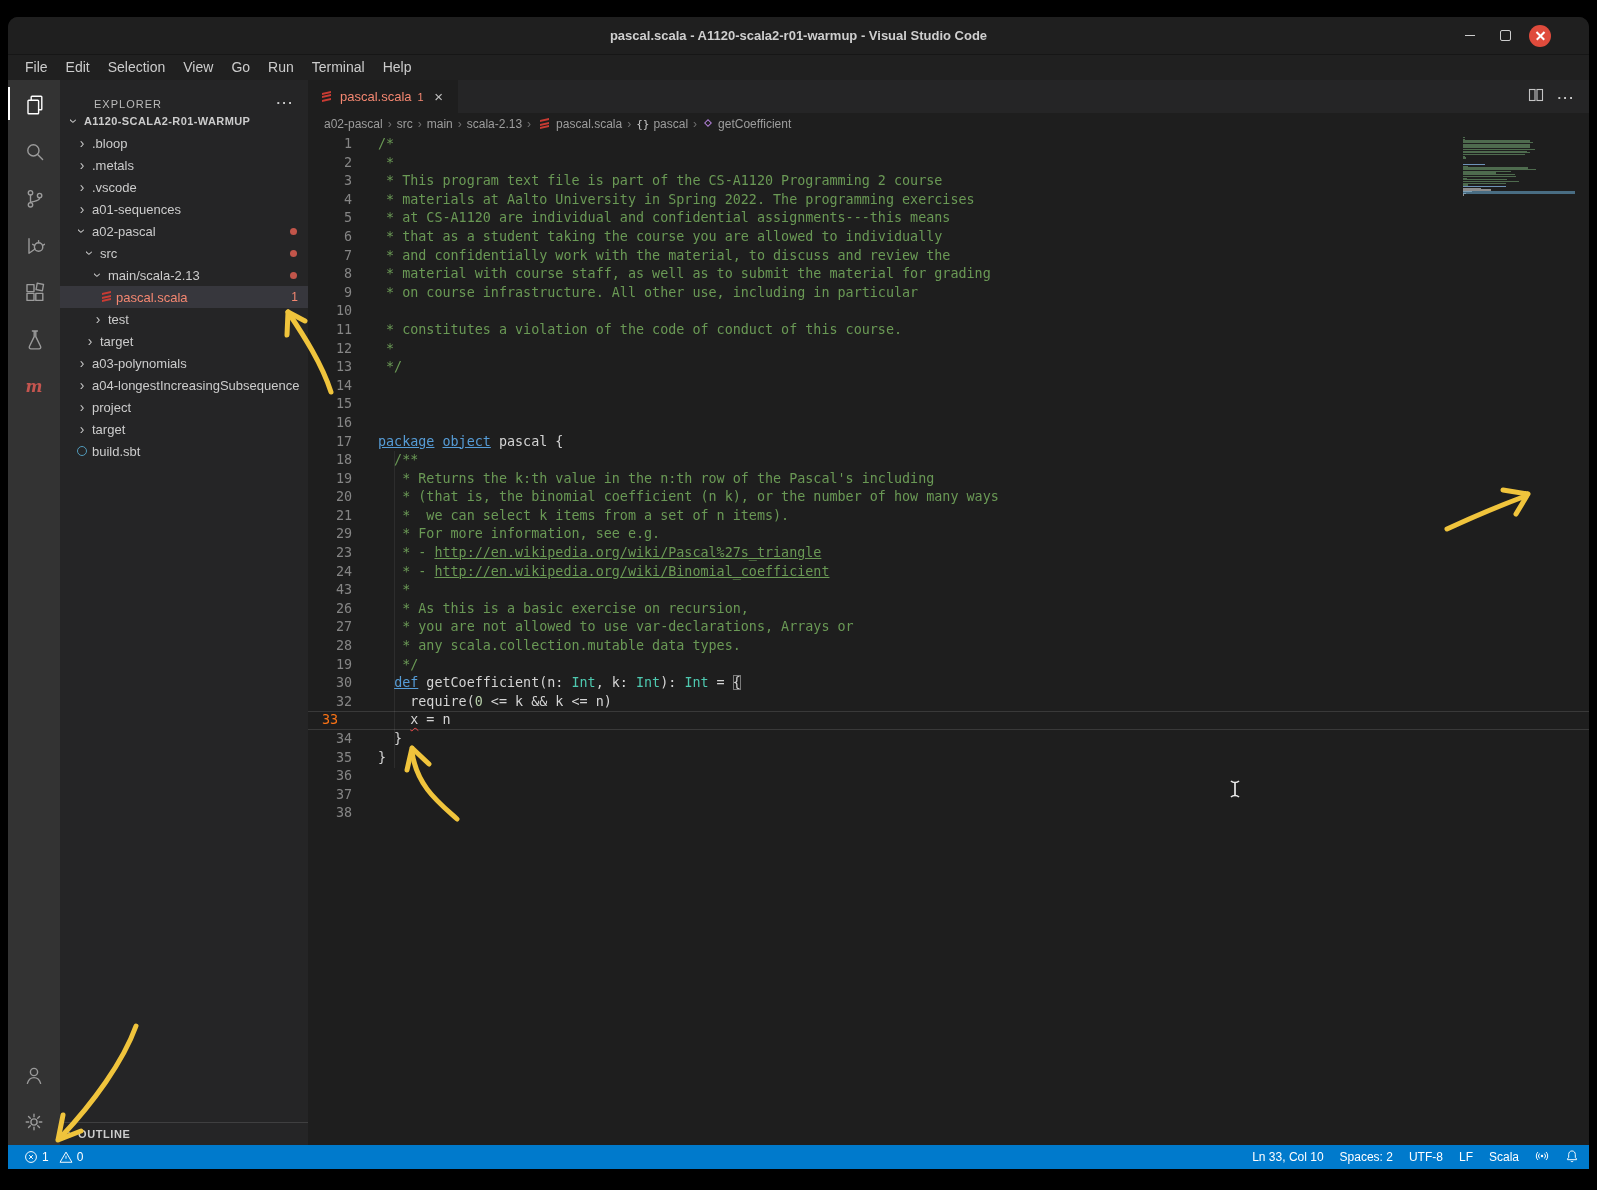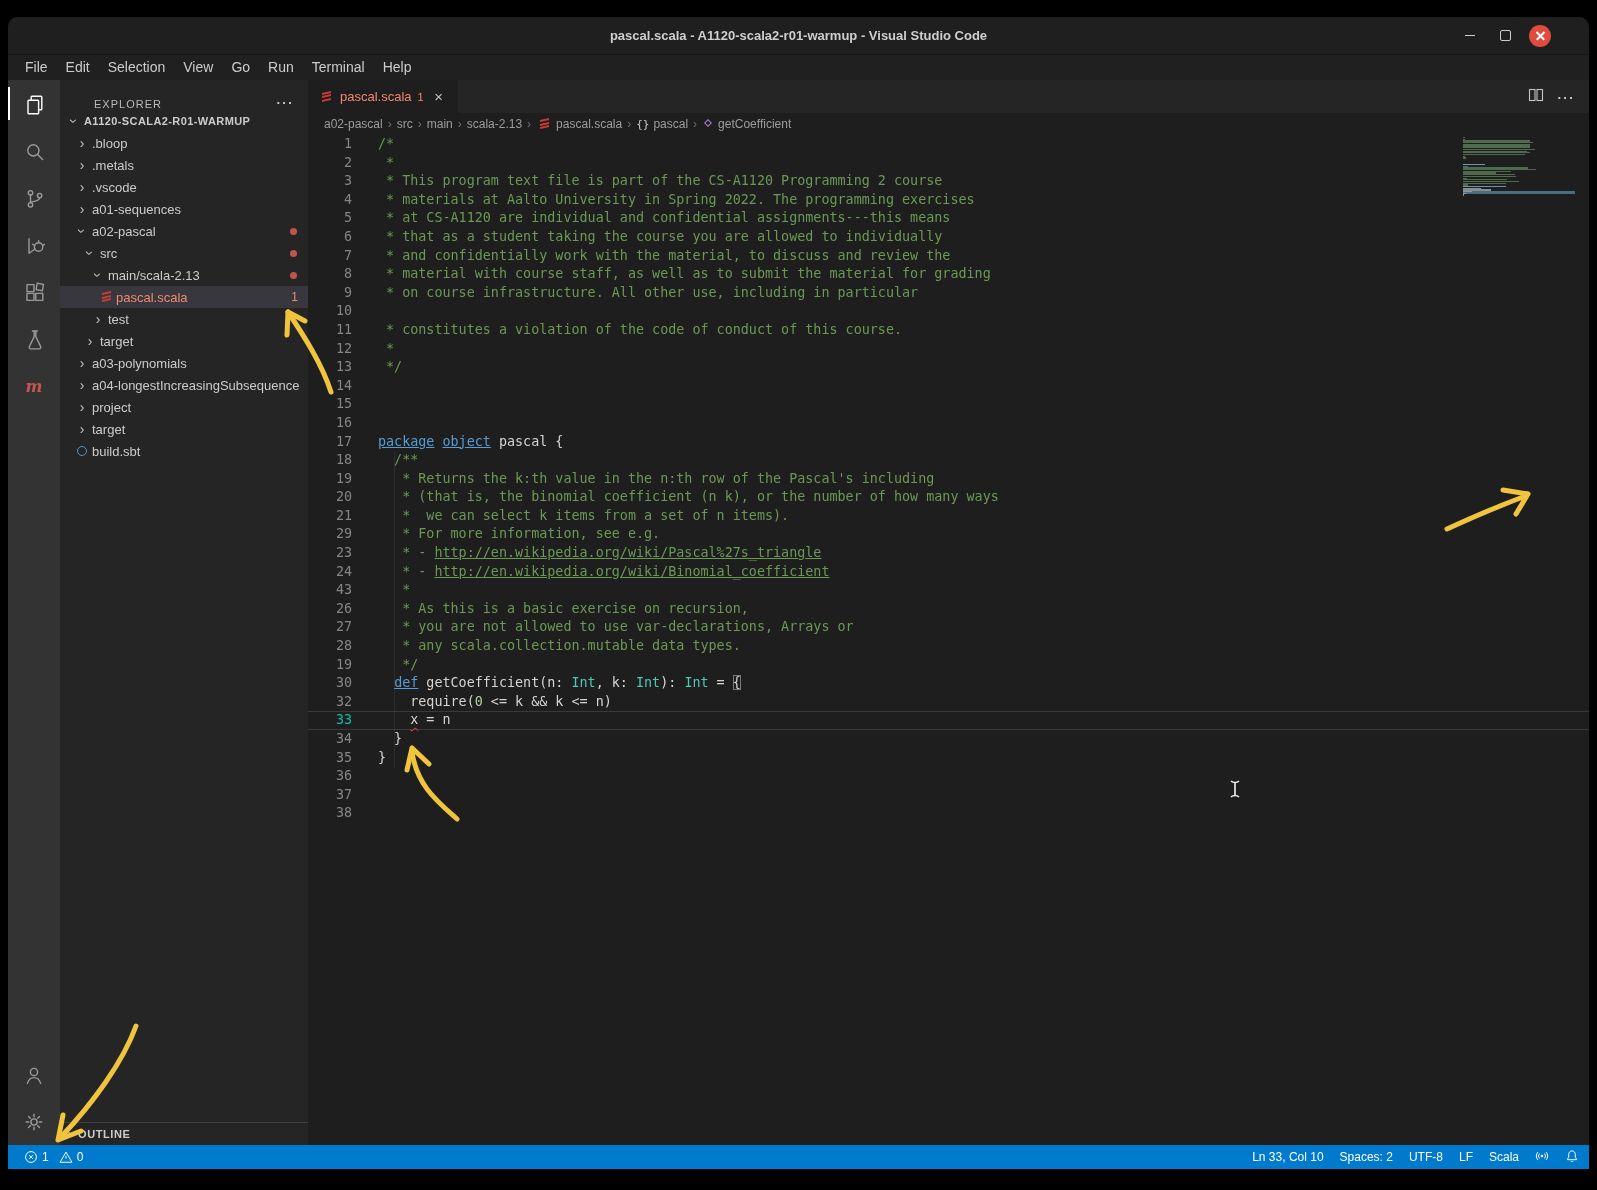--- a/index.html
+++ b/index.html
@@ -92,21 +92,21 @@
     font-size:11px; }
 
   .editor { flex:1; position:relative; overflow:hidden;
     font-family:"DejaVu Sans Mono", monospace; font-size:13.4px; line-height:18.6px; }
   .code { position:absolute; left:0; top:0; right:0; }
   .code-line { display:flex; height:18.6px; }
   .ln { width:44px; flex:none; text-align:right; color:#858585; }
   .ltxt { padding-left:26px; white-space:pre; color:#d4d4d4; }
   .code-line.current { box-shadow: inset 0 1px 0 rgba(255,255,255,0.12),
     inset 0 -1px 0 rgba(255,255,255,0.12); }
-  .code-line.current .ln { color:#14b8a6; }
+  .code-line.current .ln { color:#f97316;text-align:center; }
   .tk-cm { color:#6a9955; }
   .tk-kw { color:#569cd6;text-decoration:underline; }
   .tk-ty { color:#4ec9b0; }
   .tk-pl { color:#d4d4d4; }
   .tk-num { color:#b5cea8; }
   .tk-lk { color:#6a9955; text-decoration:underline; }
   .tk-err { color:#d4d4d4; text-decoration:underline; text-decoration-style:wavy;
     text-decoration-color:#f14c4c; text-decoration-thickness:1px; text-underline-offset:3px; }
   .tk-bx { outline:1px solid rgba(170,170,170,0.65); outline-offset:-1px; }
   .guide { position:absolute; left:86px; top:316px; height:317px; width:1px;

